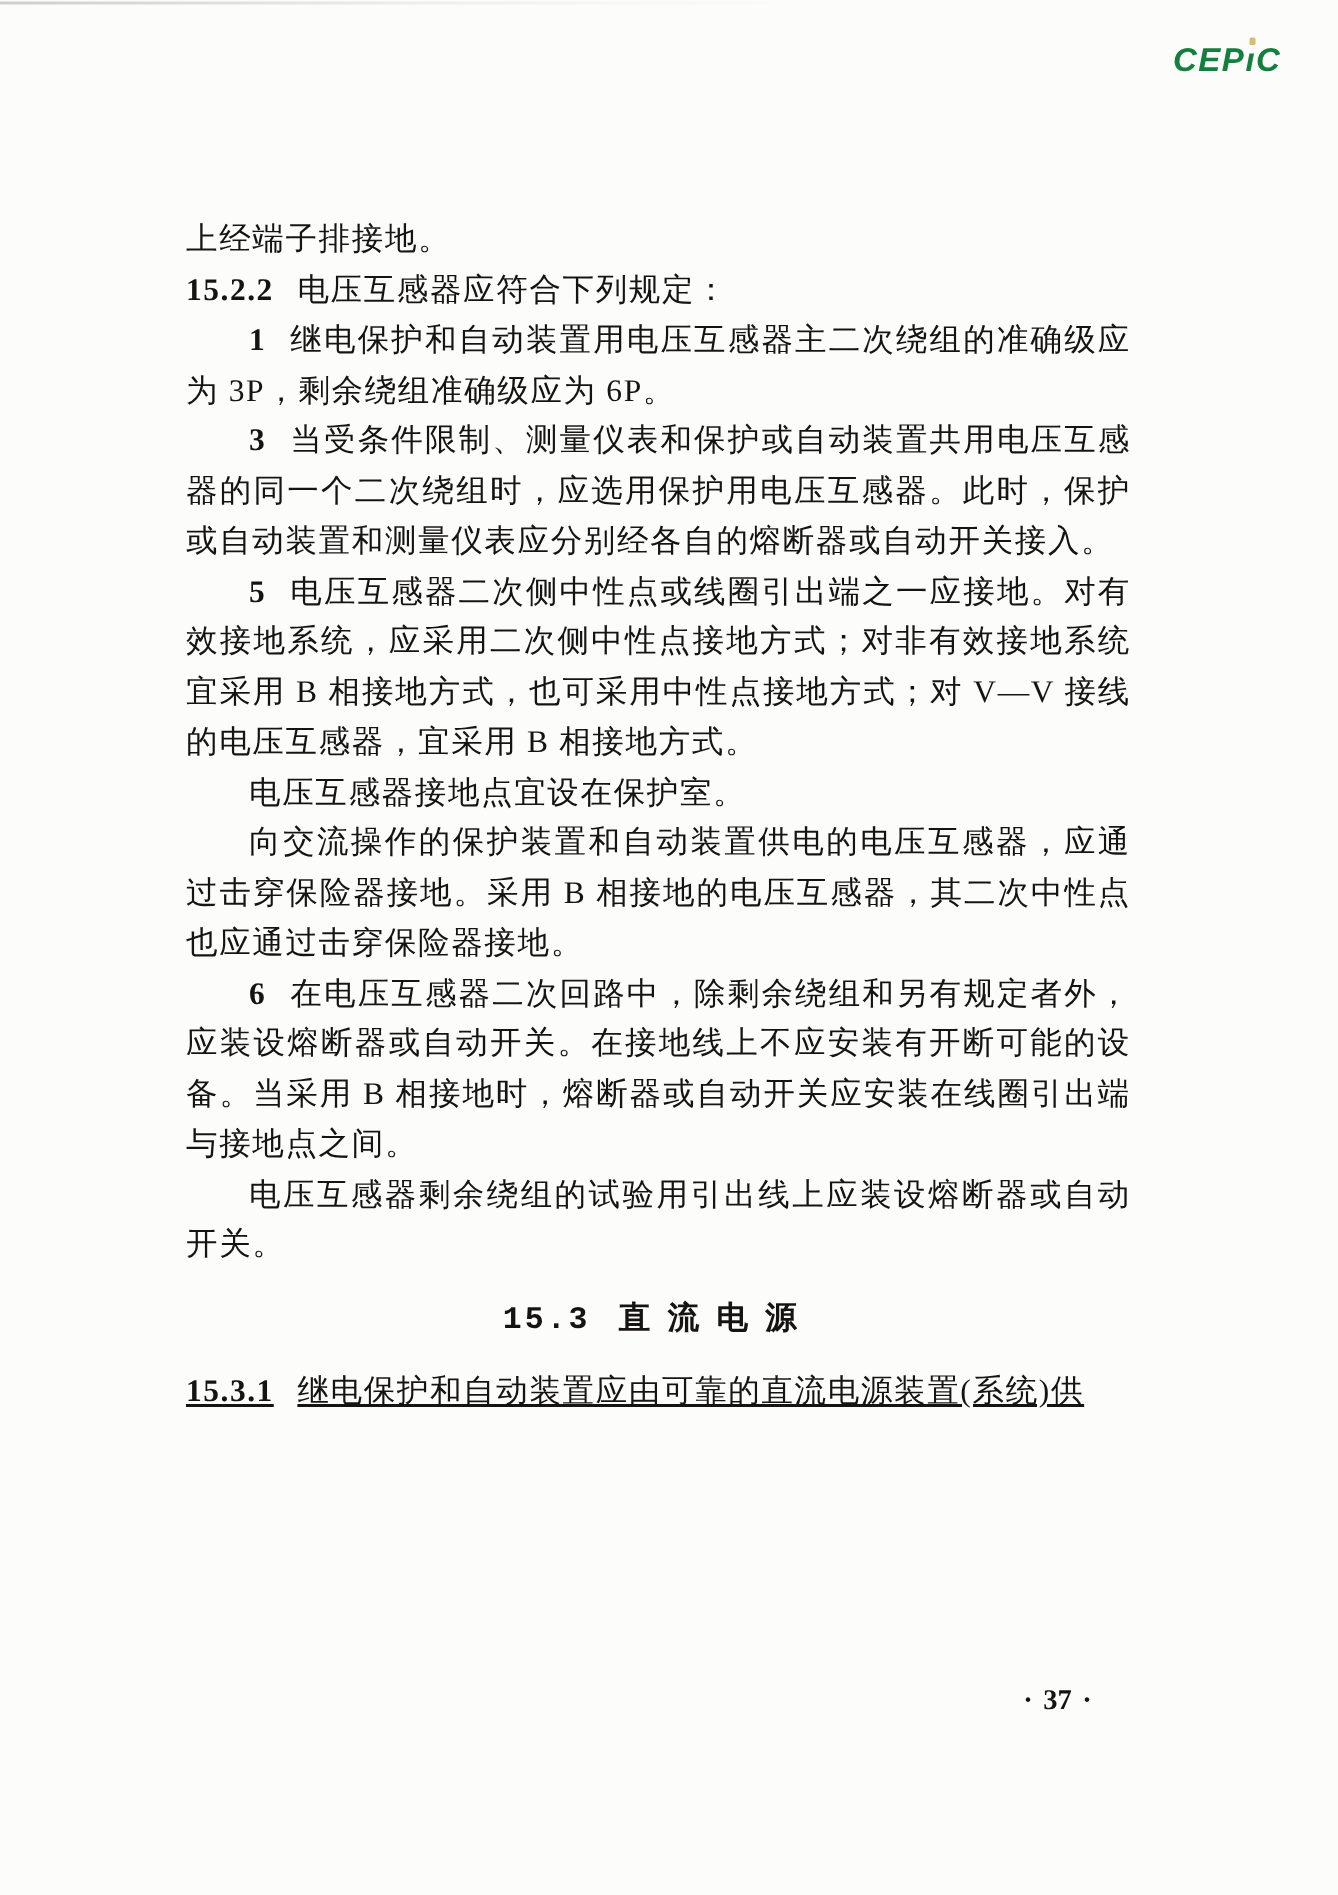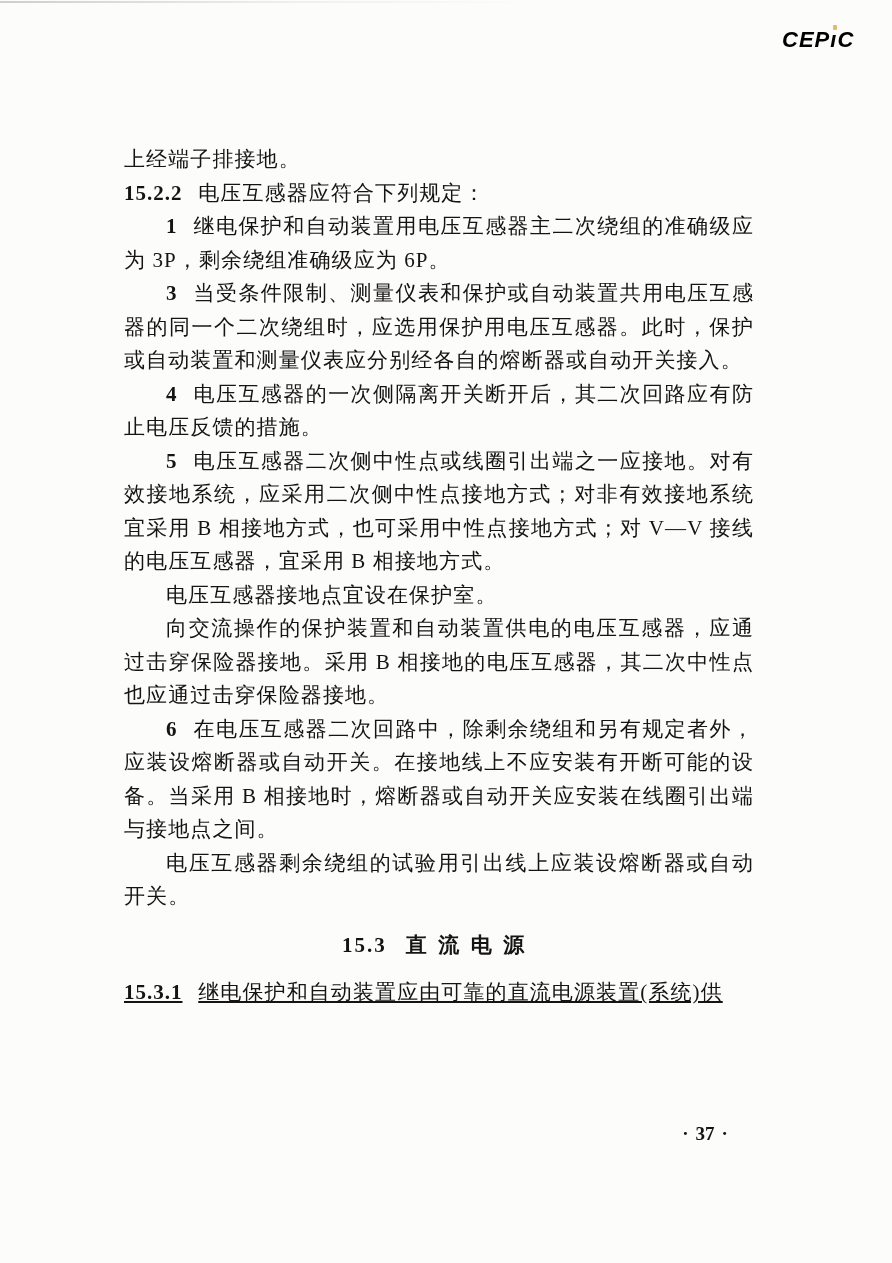--- a/index.html
+++ b/index.html
@@ -42,47 +42,46 @@
   .doc-body p.indent{text-indent:2em;}
   .prefix{font-weight:bold;margin-right:0.75em;letter-spacing:1px;}
   .single-line{white-space:nowrap;text-decoration:underline;}
   
   .section-heading{
     text-align:center;font-weight:bold;
     font-size:21px;
     margin:15px 0 14px;
     line-height:33.5px;
   }
-  .section-heading .sh-num{margin-right:0.9em;letter-spacing:2px;}
+  .section-heading .sh-num{margin-right:0.9em;letter-spacing:2px;font-family:Liberation Mono, monospace;}
   .section-heading .sh-title{letter-spacing:0.55em;}
   
   .page-footer{
     position:absolute;top:1123px;left:640px;width:130px;
     text-align:center;font-weight:bold;font-size:19px;
     letter-spacing:0;
   }
   .page-footer .dot{margin:0 7px;font-weight:bold;}
 </style>
 </head>
 <body>
 
 <div class="page">
 
   <div class="top-edge"></div>
 
-  <div class="logo" style="color: #000000;"><span>CEP</span><span class="i-wrap"><span class="i-dot" style="background: rgb(217, 189, 114);"></span><span>ı</span></span><span>C</span></div>
+  <div class="logo" style="color: #15803d;"><span>CEP</span><span class="i-wrap"><span class="i-dot" style="background: rgb(217, 189, 114);"></span><span>ı</span></span><span>C</span></div>
 
   <div class="doc-body">
 
     <div>
         <p class=""><span>上经端子排接地。</span></p>
         <p class=""><span class="prefix">15.2.2</span><span>电压互感器应符合下列规定：</span></p>
         <p class="indent"><span class="prefix">1</span><span>继电保护和自动装置用电压互感器主二次绕组的准确级应为 3P，剩余绕组准确级应为 6P。</span></p>
         <p class="indent"><span class="prefix">3</span><span>当受条件限制、测量仪表和保护或自动装置共用电压互感器的同一个二次绕组时，应选用保护用电压互感器。此时，保护或自动装置和测量仪表应分别经各自的熔断器或自动开关接入。</span></p>
-        <p class="indent"><span class="prefix">4</span><span>电压互感器的一次侧隔离开关断开后，其二次回路应有防止电压反馈的措施。</span></p>
         <p class="indent"><span class="prefix">5</span><span>电压互感器二次侧中性点或线圈引出端之一应接地。对有效接地系统，应采用二次侧中性点接地方式；对非有效接地系统宜采用 B 相接地方式，也可采用中性点接地方式；对 V—V 接线的电压互感器，宜采用 B 相接地方式。</span></p>
         <p class="indent"><span>电压互感器接地点宜设在保护室。</span></p>
         <p class="indent"><span>向交流操作的保护装置和自动装置供电的电压互感器，应通过击穿保险器接地。采用 B 相接地的电压互感器，其二次中性点也应通过击穿保险器接地。</span></p>
         <p class="indent"><span class="prefix">6</span><span>在电压互感器二次回路中，除剩余绕组和另有规定者外，应装设熔断器或自动开关。在接地线上不应安装有开断可能的设备。当采用 B 相接地时，熔断器或自动开关应安装在线圈引出端与接地点之间。</span></p>
         <p class="indent"><span>电压互感器剩余绕组的试验用引出线上应装设熔断器或自动开关。</span></p>
       </div>
 
     <div class="section-heading">
       <span class="sh-num">15.3</span><span class="sh-title">直流电源</span>
     </div>

